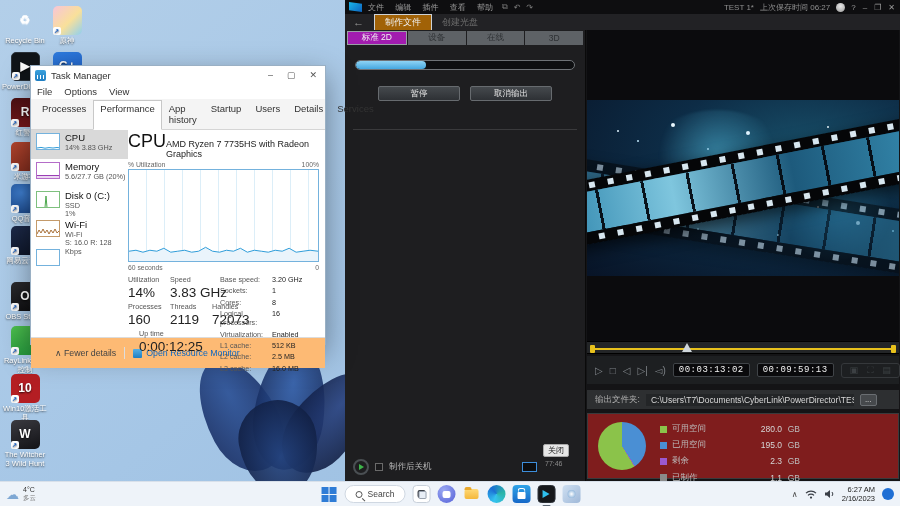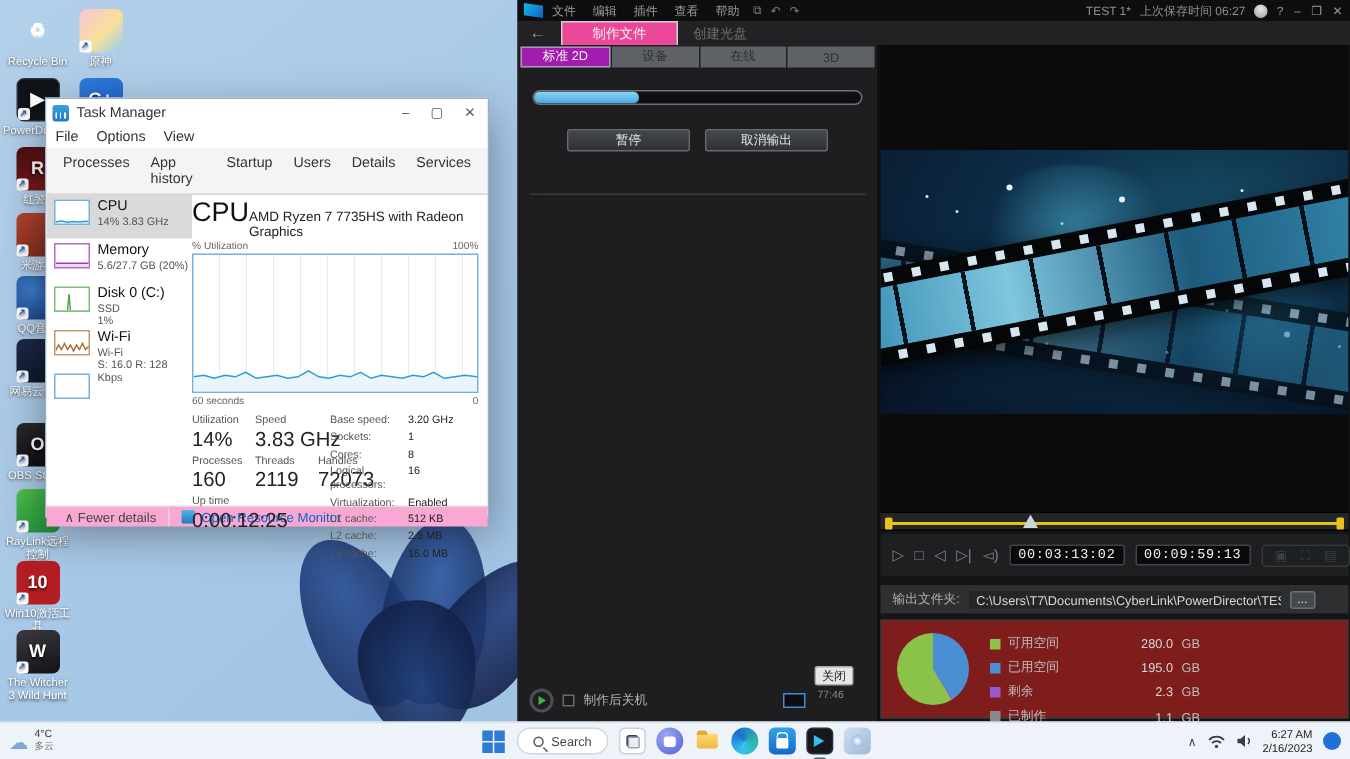--- a/index.html
+++ b/index.html
@@ -53,39 +53,39 @@
   .graph{position:relative;height:93px;border:1px solid #74b2dd;background:#fff;background-image:repeating-linear-gradient(90deg,transparent 0 17px,#dceef8 17px 18px);margin-top:1px}
   .graph svg{position:absolute;inset:0}
   .stats{position:relative;margin-top:4px;font-size:7.2px;color:#555}
   .scol{position:absolute}
   .scol .lab{font-size:7.2px;color:#555}
   .scol .val{font-size:13.5px;color:#222;font-weight:300;margin-top:1px}
   .srow{position:absolute;left:96px;top:0;width:96px;font-size:7.2px}
   .srow div{display:flex;margin-bottom:2.4px}
   .srow .rl{width:52px;color:#555}
   .srow .rv{color:#222}
-  .tm-foot{height:14px;border-top:1px solid #dcdcdc;display:flex;align-items:center;gap:8px;padding:0 12px;background:#f9a8d4;font-size:8.8px}
+  .tm-foot{height:31px;border-top:1px solid #dcdcdc;display:flex;align-items:center;gap:8px;padding:0 24px;background:#fdba74;font-size:8.8px}
   .fw{color:#444}
   .vsep{width:1px;height:12px;background:#ddd}
   .orm{color:#0a66c2;display:flex;align-items:center;gap:4px}
   .orm-ic{width:9px;height:9px;background:linear-gradient(180deg,#57b0e4,#1f7ec2);border-radius:1px}
 
   
   .pd{position:absolute;left:345px;top:0;width:555px;height:481px;background:#1c1c1e;z-index:2;color:#cfcfcf}
   .pd-tb{height:14px;background:#0e0e10;display:flex;align-items:center;padding:0 4px;font-size:8px;color:#9a9a9a}
   .pd-logo{width:13px;height:10px;background:linear-gradient(135deg,#19b6ea,#0c63c0);clip-path:polygon(0 0,100% 18%,100% 100%,0 82%);margin-right:6px}
   .pd-menu span{margin-right:9px}
   .pd-tbi{color:#7a7a7a;margin-right:6px;font-size:8px}
   .pd-tb .right{margin-left:auto;display:flex;align-items:center;gap:6px}
   .pd-proj{color:#8f8f8f}
   .pd-av{width:9px;height:9px;border-radius:50%;background:radial-gradient(circle at 50% 35%,#e8e8e8,#9a9a9a)}
   .pd-wc{color:#9a9a9a;font-size:8px;letter-spacing:1px}
   .pd-nav{height:16px;background:#222225;display:flex;align-items:center;gap:10px;padding:0 8px;font-size:9px}
   .back{color:#9a9a9a;font-size:11px}
-  .navtab{border:1px solid #cdd2d6;color:#f0f0f0;padding:1px 20px;background:#ec4899}
+  .navtab{border:1px solid #cdd2d6;color:#f0f0f0;padding:1px 10px;background:#a16207}
   .navtab2{color:#6d6d6d}
   .pd-left{position:absolute;left:0;top:30px;bottom:0;width:241px;background:#1e1e20;border-right:1px solid #0a0a0a}
   .ptabs{display:flex;gap:1px;padding:1px 2px}
   .ptab{flex:1;height:14px;display:flex;align-items:center;justify-content:center;font-size:8.5px;background:#5e6266;color:#2e3134}
   .ptab.act{background:#a21caf;border:1px solid #9aa0a6;color:#f2f2f2}
   .pstatus{text-align:center;font-size:9px;color:#c7d0d8;margin-top:24px}
   .pbar{position:relative;margin:14px 10px 0;height:10px;border:1px solid #6f7377;border-radius:6px;background:#0e0f11;overflow:hidden}
   .pfill{position:absolute;left:0;top:0;bottom:0;background:linear-gradient(180deg,#8fd4f4,#45a8e0);border-radius:6px}
   .pbtns{display:flex;justify-content:center;gap:10px;margin-top:16px}
   .pbtn{min-width:82px;height:15px;display:flex;align-items:center;justify-content:center;font-size:8.5px;color:#e4e4e4;background:linear-gradient(180deg,#45494d,#2e3135);border:1px solid #676b6f;border-radius:2px}
@@ -270,20 +270,21 @@
       <span>✕</span>
     </div>
   </div>
   <div class="tm-menu">
     <span>File</span>
     <span>Options</span>
     <span>View</span>
   </div>
   <div class="tm-tabs">
     <span class="tm-tab">Processes</span>
+    <span class="tm-tab sel">Performance</span>
     <span class="tm-tab">App history</span>
     <span class="tm-tab">Startup</span>
     <span class="tm-tab">Users</span>
     <span class="tm-tab">Details</span>
     <span class="tm-tab">Services</span>
   </div>
   <div class="tm-body">
     <div class="tm-side">
       <div class="tm-item sel">
         <div class="thumb" style="border-color:#74b2dd"><svg width="24" height="17">
@@ -363,21 +364,21 @@
             <div class="val">160</div>
           </div>
         <div class="scol" style="left:42px;top:27px">
             <div class="lab">Threads</div>
             <div class="val">2119</div>
           </div>
         <div class="scol" style="left:84px;top:27px">
             <div class="lab">Handles</div>
             <div class="val">72073</div>
           </div>
-        <div class="scol" style="left:0;top:54px">
+        <div class="scol" style="left:11px;top:54px">
             <div class="lab">Up time</div>
             <div class="val">0:00:12:25</div>
           </div>
         <div class="srow" style="left:92px;width:102px">
           <div>
               <span class="rl">Base speed:</span>
               <span class="rv">3.20 GHz</span>
             </div>
           <div>
               <span class="rl">Sockets:</span>

